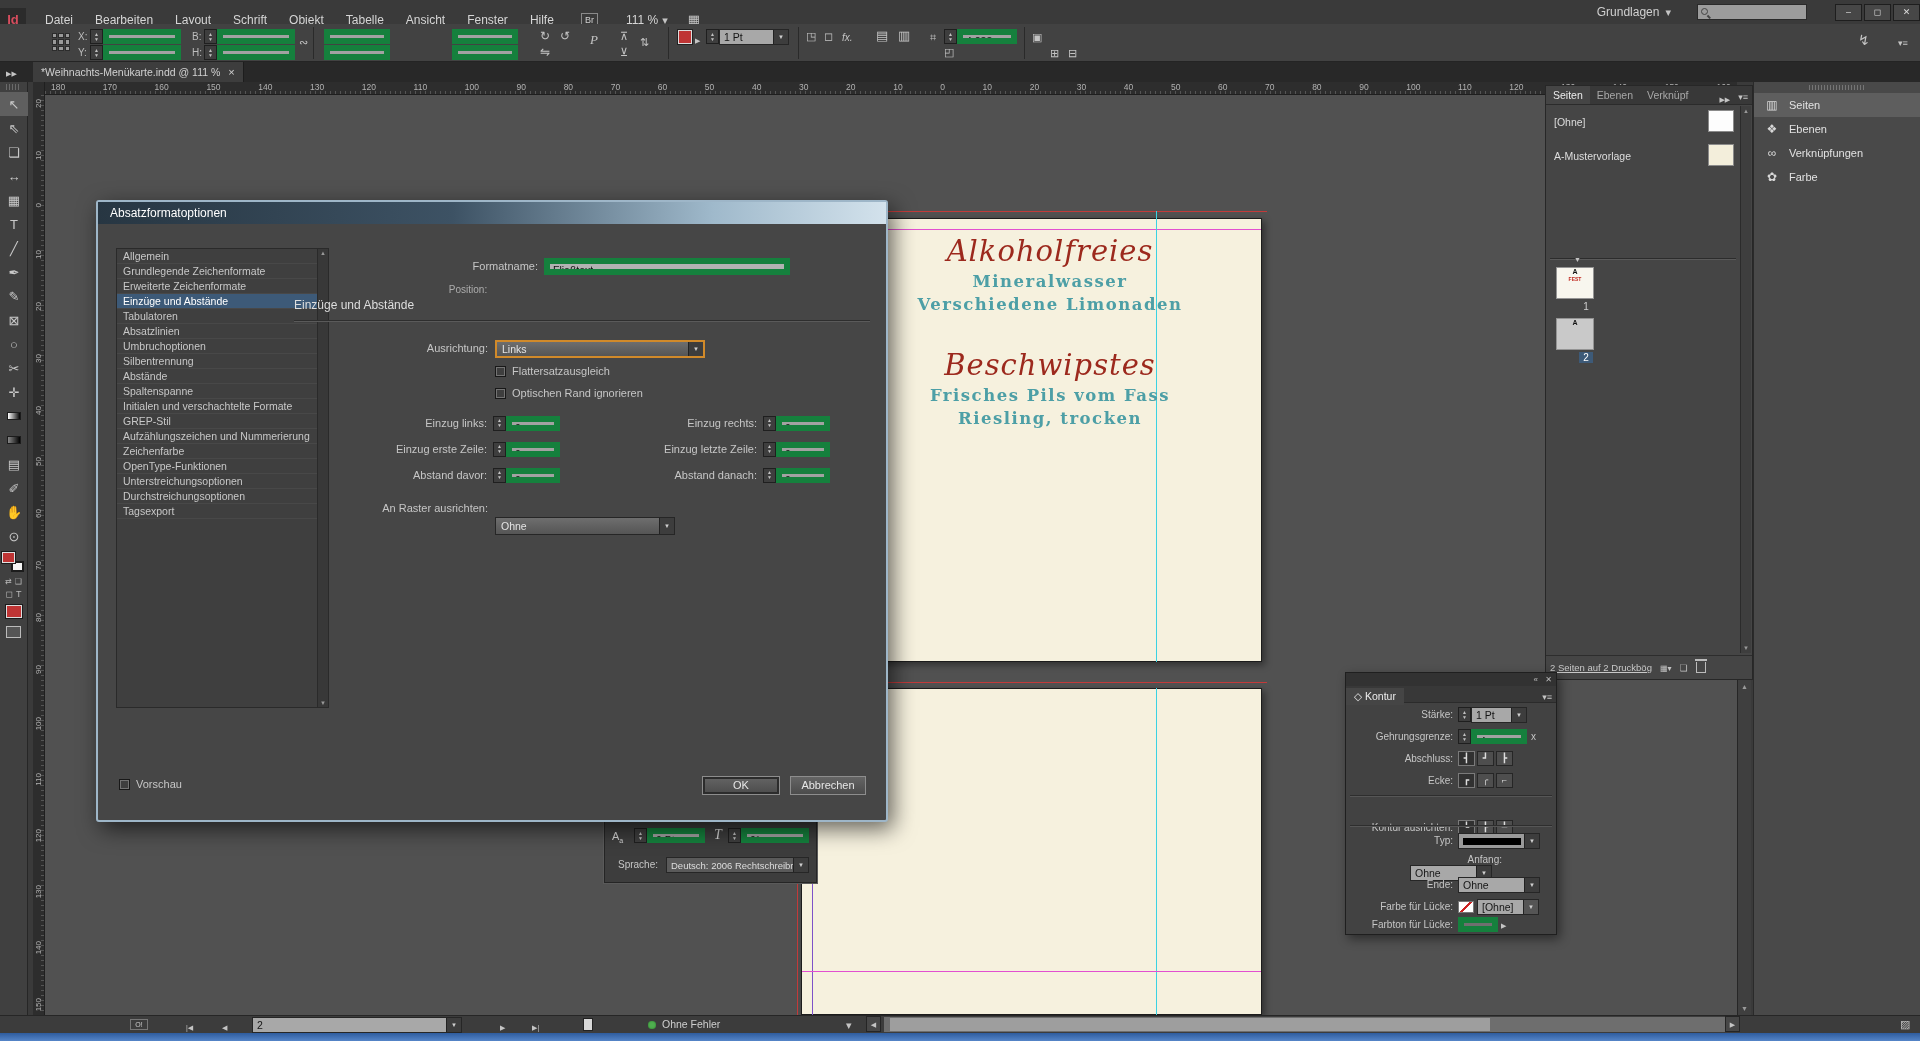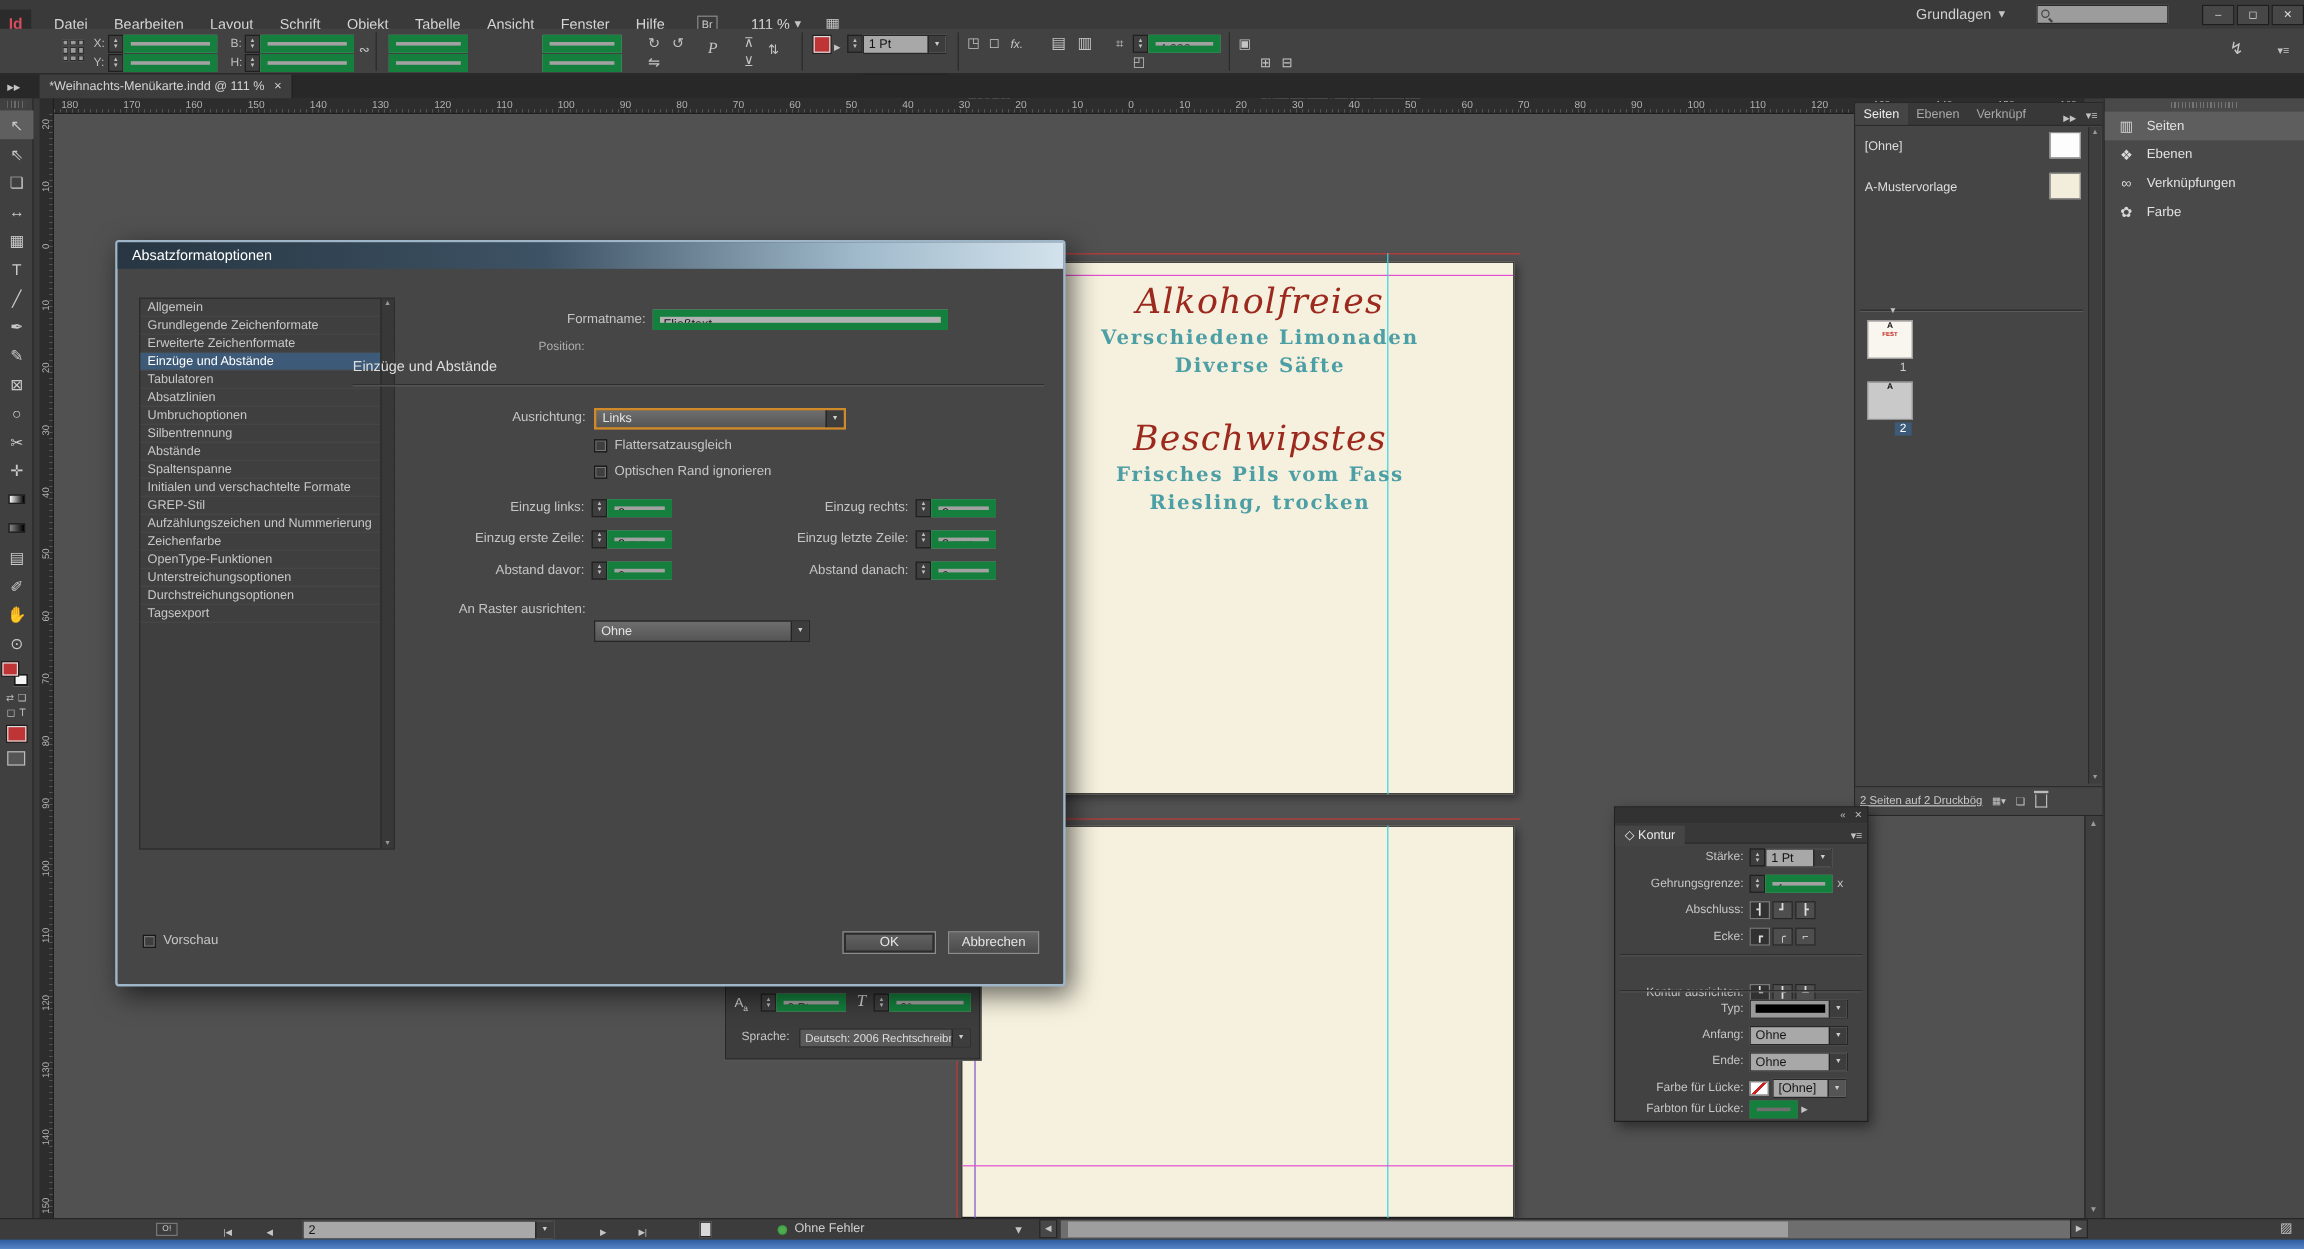--- a/index.html
+++ b/index.html
@@ -521,22 +521,22 @@
   <div class="abs bleed-r" style="left:797px;top:682px;width:470px;height:1px;z-index:3;"></div>
   <div class="abs bleed-r" style="left:797px;top:688px;width:1px;height:327px;z-index:3;"></div>
   <div class="abs guide-p" style="left:812px;top:688px;width:1px;height:327px;z-index:3;"></div>
   <div class="abs guide-c" style="left:1156px;top:688px;width:1px;height:327px;z-index:3;"></div>
   <div class="abs guide-m" style="left:802px;top:971px;width:459px;height:1px;z-index:3;"></div>
 
   <div id="menu-text" class="abs" style="left:840px;top:232px;width:420px;">
     <div class="mc-section">
       <div class="mc-heading">Alkoholfreies</div>
       <div>
+          <div class="mc-item">Mineralwasser</div>
           <div class="mc-item">Verschiedene Limonaden</div>
-          <div class="mc-item">Diverse Säfte</div>
         </div>
     </div>
       <div class="mc-section">
       <div class="mc-heading">Beschwipstes</div>
       <div>
           <div class="mc-item">Frisches Pils vom Fass</div>
           <div class="mc-item">Riesling, trocken</div>
         </div>
     </div>
   </div>
@@ -760,21 +760,21 @@
       <span class="k-lbl">Kontur ausrichten:</span>
       <span class="ibtn active" style="margin-right:2px;">┗</span>
         <span class="ibtn" style="margin-right:2px;">┠</span>
         <span class="ibtn" style="margin-right:2px;">┸</span>
     </div>
     <div class="k-div" style="top:152px;"></div>
     <div class="k-row" style="top:159px;">
       <span class="k-lbl">Typ:</span>
       <span class="lsel" style="width:82px;background:#9a9a9a;"><span style="display:inline-block;width:58px;height:7px;background:#000;margin-top:3px;"></span><span class="selarr"></span></span>
     </div>
-    <div class="k-row" style="top:181px;">
+    <div class="k-row" style="top:181px;flex-direction:column;">
       <span class="k-lbl">Anfang:</span>
       <span class="lsel" style="width:82px;"><span>Ohne</span><span class="selarr"></span></span>
     </div>
     <div class="k-row" style="top:203px;">
       <span class="k-lbl">Ende:</span>
       <span class="lsel" style="width:82px;"><span>Ohne</span><span class="selarr"></span></span>
     </div>
     <div class="k-row" style="top:225px;">
       <span class="k-lbl">Farbe für Lücke:</span>
       <span class="gap-swatch"></span>

